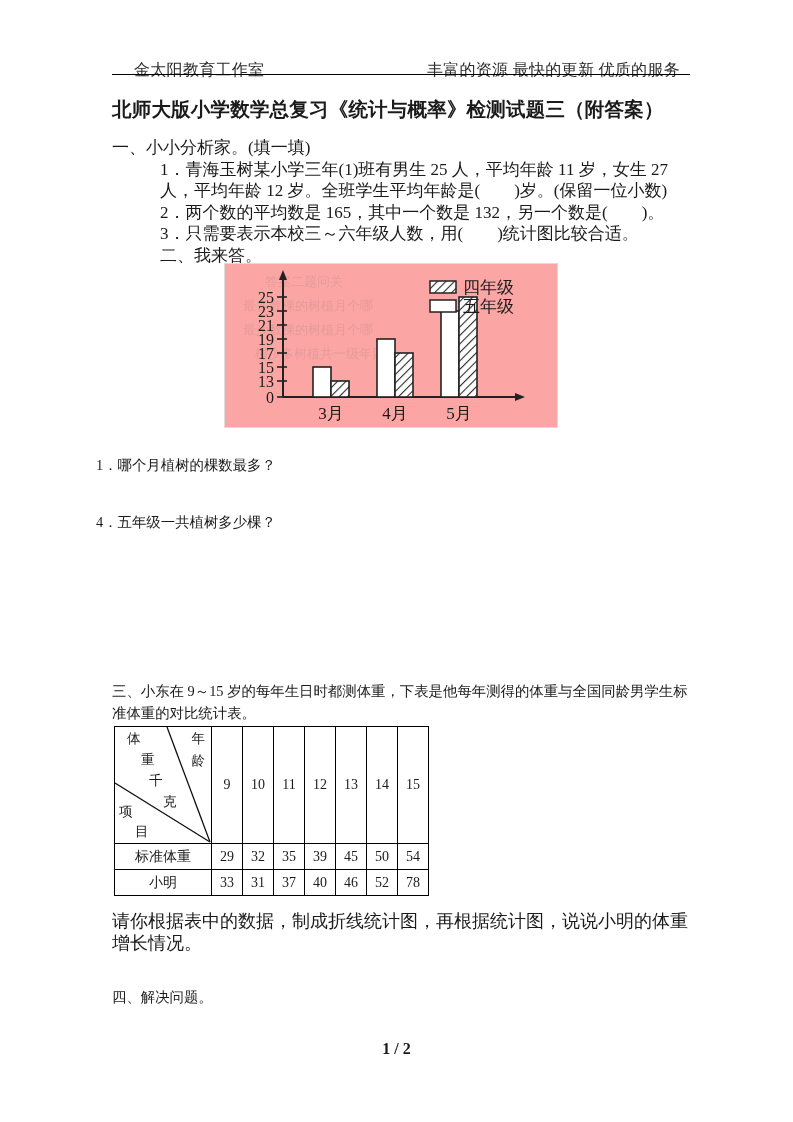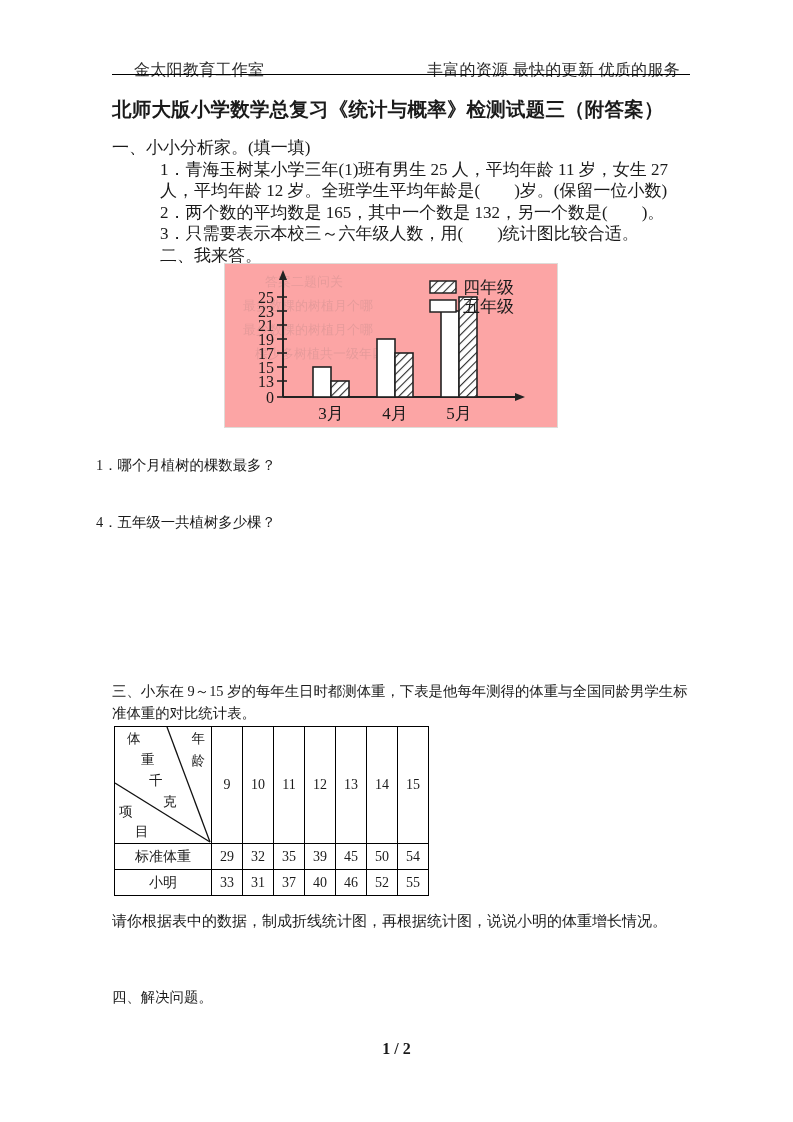--- a/index.html
+++ b/index.html
@@ -163,21 +163,21 @@
   .cl-ke       { left: 48px;  top: 68px; }
   .cl-xiang    { left: 4px;   top: 78px; }
   .cl-mu       { left: 20px;  top: 98px; }
 
   
   .tail {
     position: absolute;
     left: 112px;
     top: 911px;
     width: 578px;
-    font-size: 15px;
+    font-size: 18px;
     line-height: 21.5px;
   }
   .sec4 {
     position: absolute;
     left: 112px;
     top: 988px;
     width: 578px;
     font-size: 14.4px;
   }
 
@@ -324,21 +324,21 @@
         <td>54</td>
       </tr>
       <tr>
         <td class="rowhead">小明</td>
         <td>33</td>
         <td>31</td>
         <td>37</td>
         <td>40</td>
         <td>46</td>
         <td>52</td>
-        <td>55</td>
+        <td>78</td>
       </tr>
     </tbody>
       </table>
   </div>
 
   <div class="tail">请你根据表中的数据，制成折线统计图，再根据统计图，说说小明的体重增长情况。</div>
 
   <div class="sec4">四、解决问题。</div>
 
   <div class="doc-footer">1 / 2</div>

